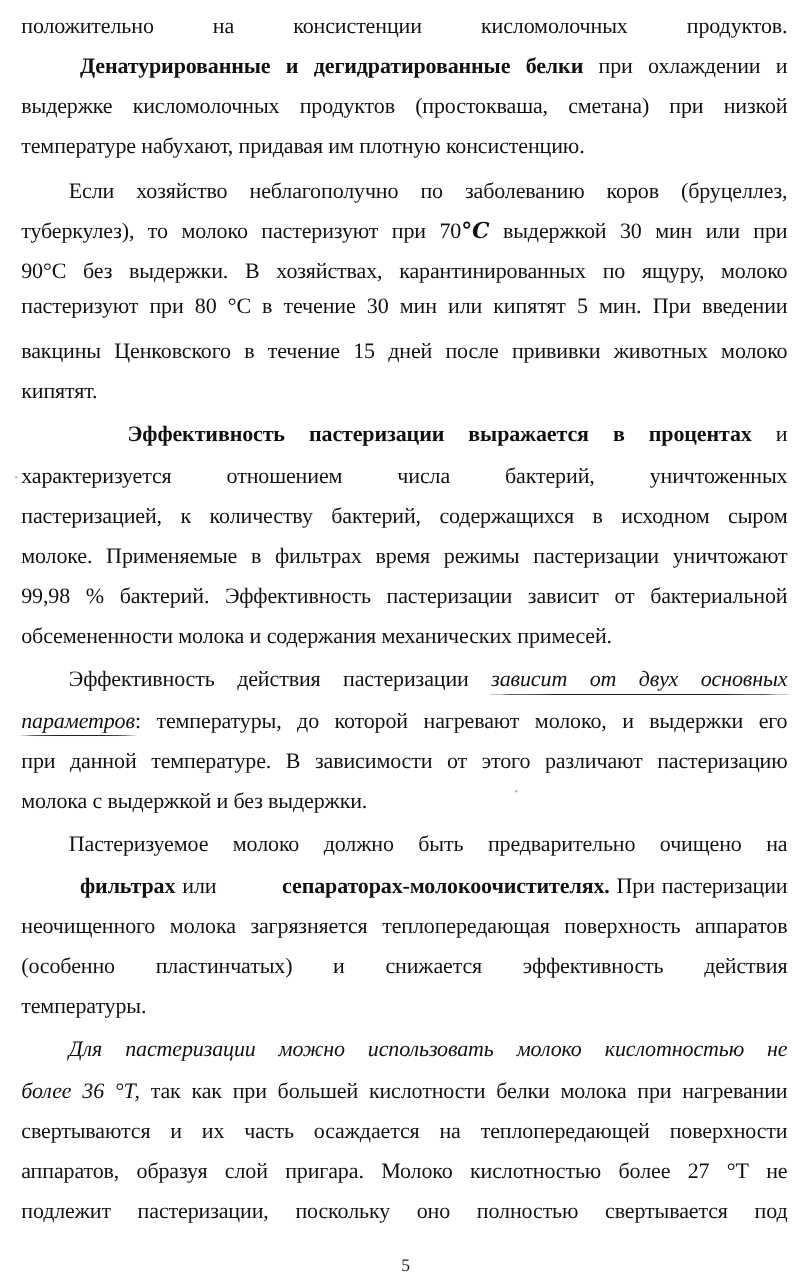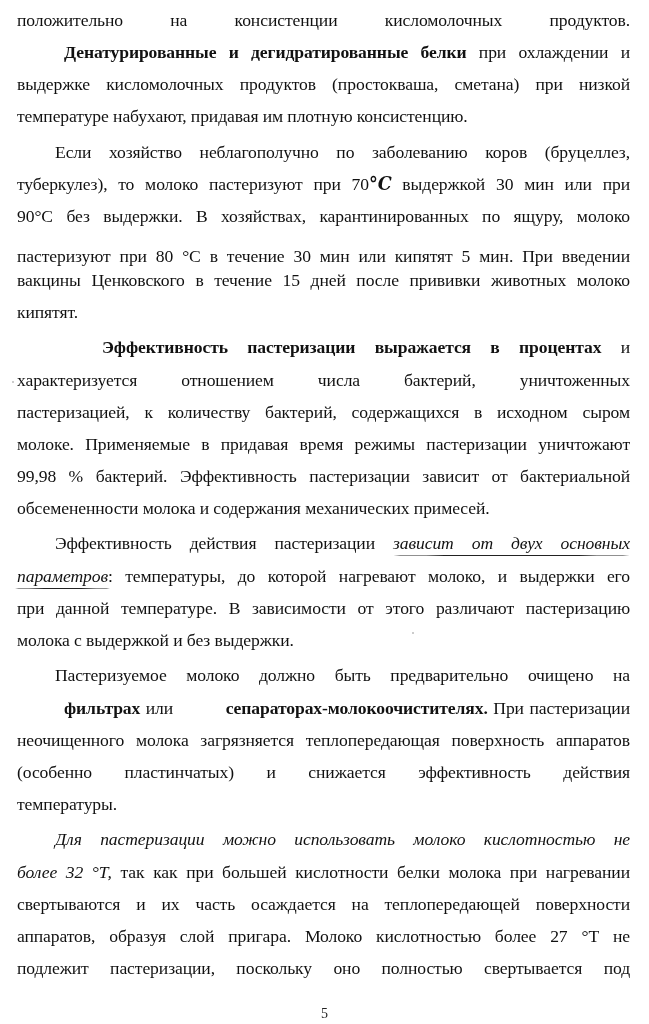--- a/index.html
+++ b/index.html
@@ -52,41 +52,41 @@
 
   <div class="line indent" style="top:140px">
     <span>Если хозяйство неблагополучно по заболеванию коров (бруцеллез,</span>
   </div>
   <div class="line" style="top:172px">
     <span>туберкулез), то молоко пастеризуют при 70</span><span class="hand">°C</span><span> выдержкой 30 мин или при</span>
   </div>
   <div class="line" style="top:204px">
     <span>90°С без выдержки. В хозяйствах, карантинированных по ящуру, молоко</span>
   </div>
-  <div class="line" style="top:244px">
+  <div class="line" style="top:232px">
     <span>пастеризуют при 80 °С в течение 30 мин или кипятят 5 мин. При введении</span>
   </div>
   <div class="line" style="top:268px">
     <span>вакцины Ценковского в течение 15 дней после прививки животных молоко</span>
   </div>
   <div class="line last" style="top:300px">
     <span>кипятят.</span>
   </div>
 
   <div class="line indent" style="top:335px">
     <span class="b">Эффективность пастеризации выражается в процентах</span><span> и</span>
   </div>
   <div class="line" style="top:368px">
     <span>характеризуется отношением числа бактерий, уничтоженных</span>
   </div>
   <div class="line" style="top:400px">
     <span>пастеризацией, к количеству бактерий, содержащихся в исходном сыром</span>
   </div>
   <div class="line" style="top:432px">
-    <span>молоке. Применяемые в придавая время режимы пастеризации уничтожают</span>
+    <span>молоке. Применяемые в фильтрах время режимы пастеризации уничтожают</span>
   </div>
   <div class="line" style="top:464px">
     <span>99,98 % бактерий. Эффективность пастеризации зависит от бактериальной</span>
   </div>
   <div class="line last" style="top:496px">
     <span>обсемененности молока и содержания механических примесей.</span>
   </div>
 
   <div class="line indent" style="top:531px">
     <span>Эффективность действия пастеризации </span><span class="ul">зависит от двух основных</span>
@@ -114,21 +114,21 @@
     <span>(особенно пластинчатых) и снижается эффективность действия</span>
   </div>
   <div class="line last" style="top:792px">
     <span>температуры.</span>
   </div>
 
   <div class="line indent" style="top:827px">
     <span class="bi">Для пастеризации можно использовать молоко кислотностью не</span>
   </div>
   <div class="line" style="top:860px">
-    <span class="bi">более 32 °Т,</span><span> так как при большей кислотности белки молока при нагревании</span>
+    <span class="bi">более 36 °Т,</span><span> так как при большей кислотности белки молока при нагревании</span>
   </div>
   <div class="line" style="top:892px">
     <span>свертываются и их часть осаждается на теплопередающей поверхности</span>
   </div>
   <div class="line" style="top:924px">
     <span>аппаратов, образуя слой пригара. Молоко кислотностью более 27 °Т не</span>
   </div>
   <div class="line" style="top:956px">
     <span>подлежит пастеризации, поскольку оно полностью свертывается под</span>
   </div>

